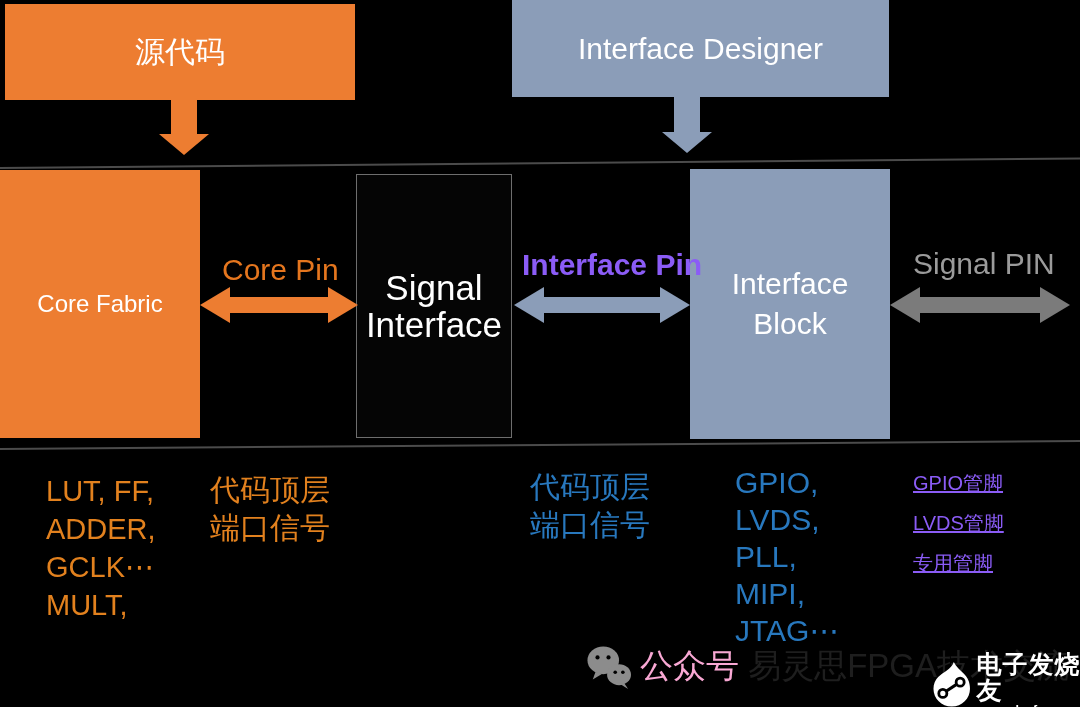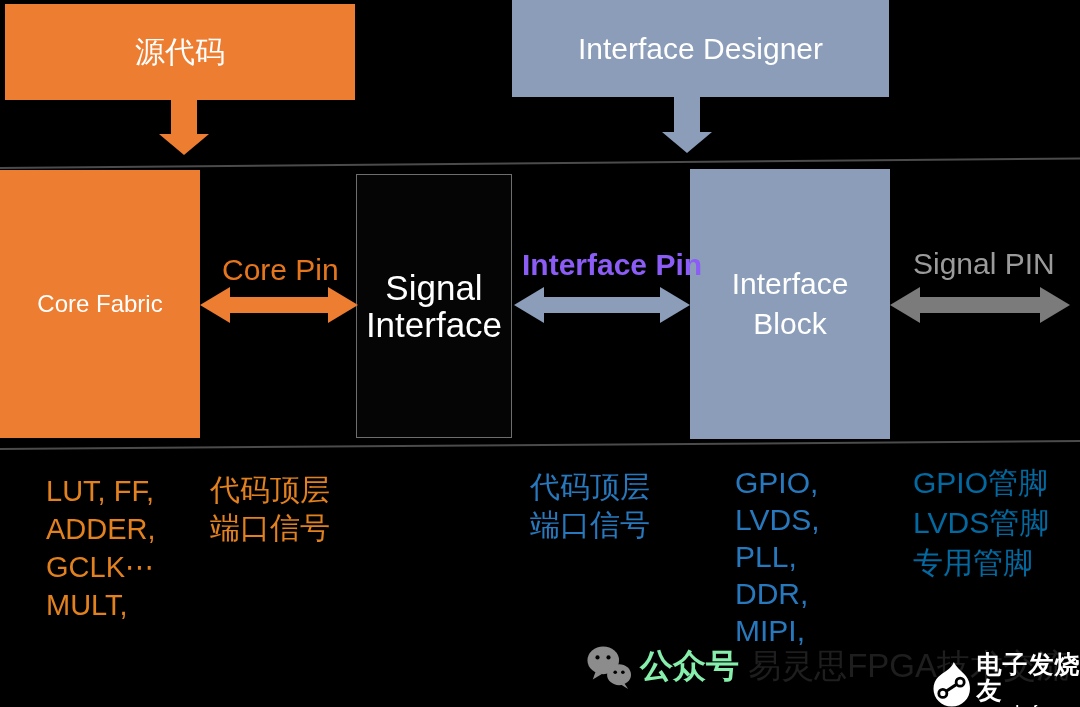--- a/index.html
+++ b/index.html
@@ -56,26 +56,26 @@
   #iface-pin-label{left:522px;top:248px;color:#8b5cf6;font-weight:bold;}
   #device-pin-label{left:913px;top:247px;color:#9B9B9B;}
 
   
   .note-col{position:absolute;white-space:nowrap;}
   .note-col div{white-space:nowrap;}
   #col-core-items{left:46px;top:472px;font-size:29px;line-height:38px;color:#E2811E;}
   #col-core-note{left:210px;top:471px;font-size:30px;line-height:38px;color:#E2811E;}
   #col-iface-note{left:530px;top:468px;font-size:30px;line-height:38px;color:#2878BE;}
   #col-iface-items{left:735px;top:464px;font-size:30px;line-height:37px;color:#2878BE;}
-  #col-device-items{left:913px;top:463px;font-size:30px;line-height:40px;color:#0369a1;}
+  #col-device-items{left:913px;top:463px;font-size:20px;line-height:40px;color:#8b5cf6;text-decoration:underline;}
 
   
   #watermark{position:absolute;left:586px;top:644px;display:flex;align-items:center;}
   #watermark .wm-text{font-size:33px;white-space:nowrap;margin-left:8px;}
-  #wm-prefix{color:#86efac;font-weight:bold;}
+  #wm-prefix{color:#f9a8d4;}
   #wm-account{color:#1e1e1e;}
 
   
   #elecfans{position:absolute;left:933px;top:651px;display:flex;align-items:center;z-index:5;}
   #elecfans .txt{margin-left:6px;color:#fff;}
   #elecfans .title{font-size:25px;font-weight:bold;letter-spacing:1px;line-height:26px;}
   #elecfans .site{font-size:12.5px;font-weight:bold;line-height:14px;}
 
   .z2{z-index:2;}
 </style>
@@ -174,22 +174,22 @@
 
   <div id="col-iface-note" class="note-col z2">
     <div>代码顶层</div>
     <div>端口信号</div>
   </div>
 
   <div id="col-iface-items" class="note-col z2">
     <div>GPIO,</div>
     <div>LVDS,</div>
     <div>PLL,</div>
-    <div>DDR,</div>
     <div>MIPI,</div>
+    <div>JTAG⋯</div>
   </div>
 
   <div id="col-device-items" class="note-col z2">
     <div>GPIO管脚</div>
     <div>LVDS管脚</div>
     <div>专用管脚</div>
   </div>
 
   <div id="elecfans">
     <svg width="42" height="49" viewBox="0 0 40 48">

